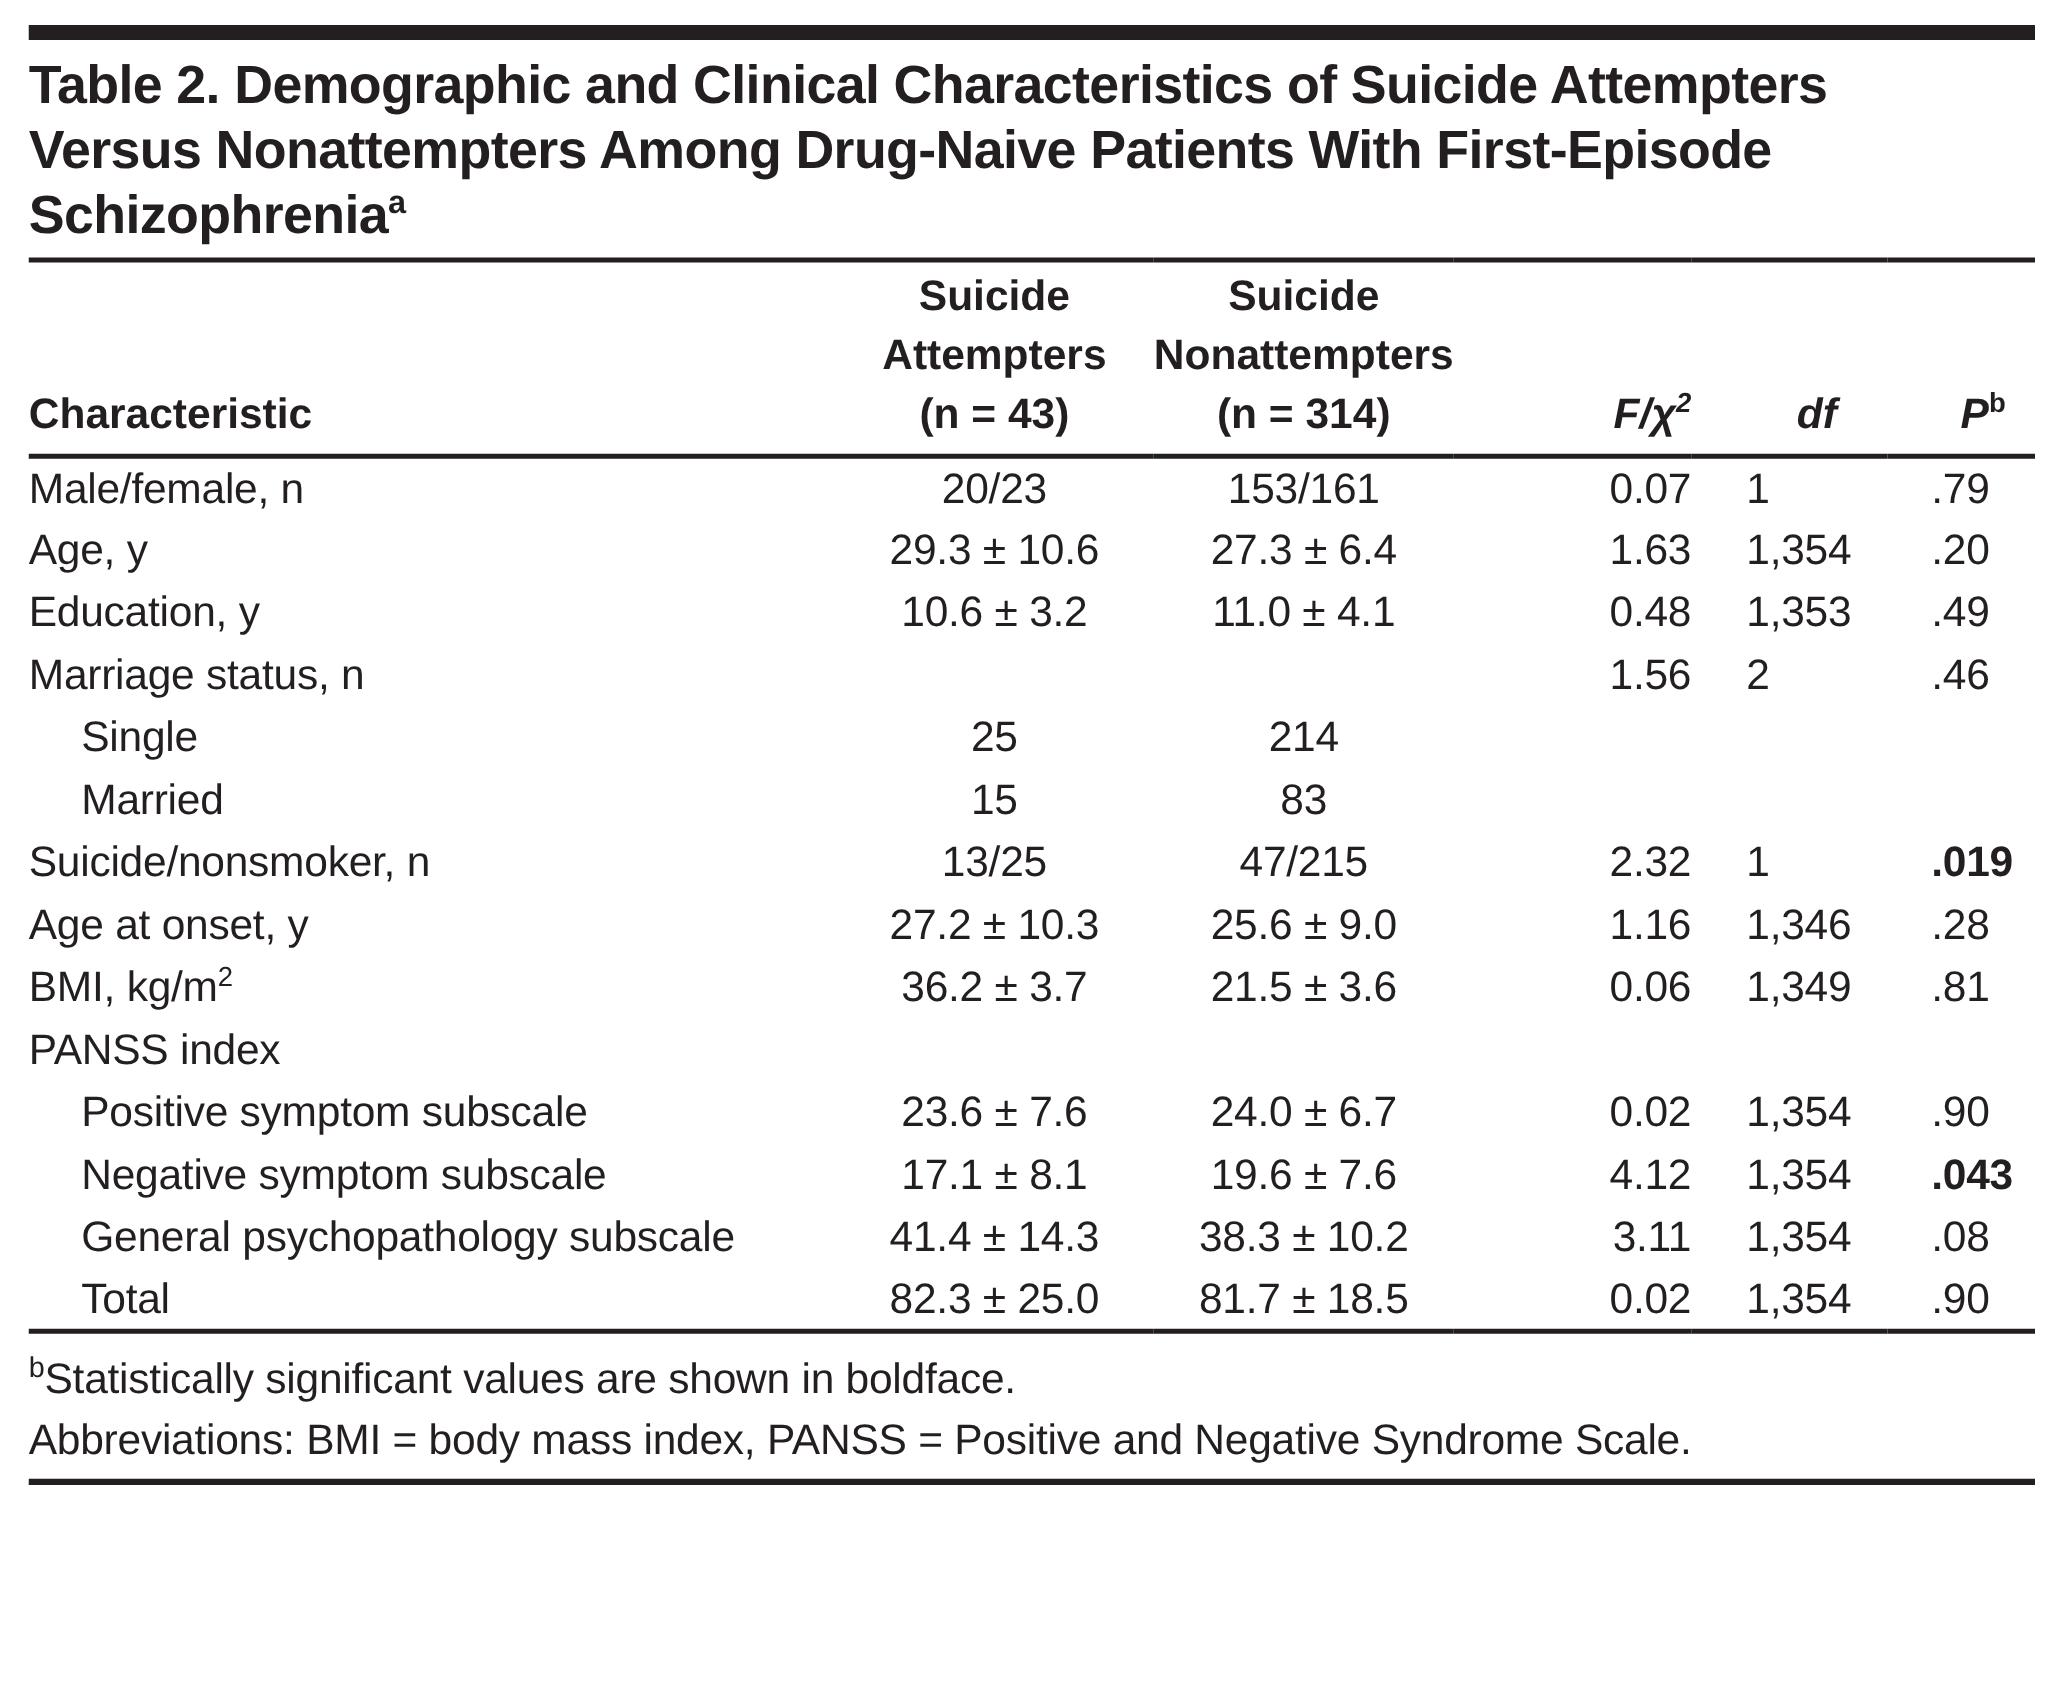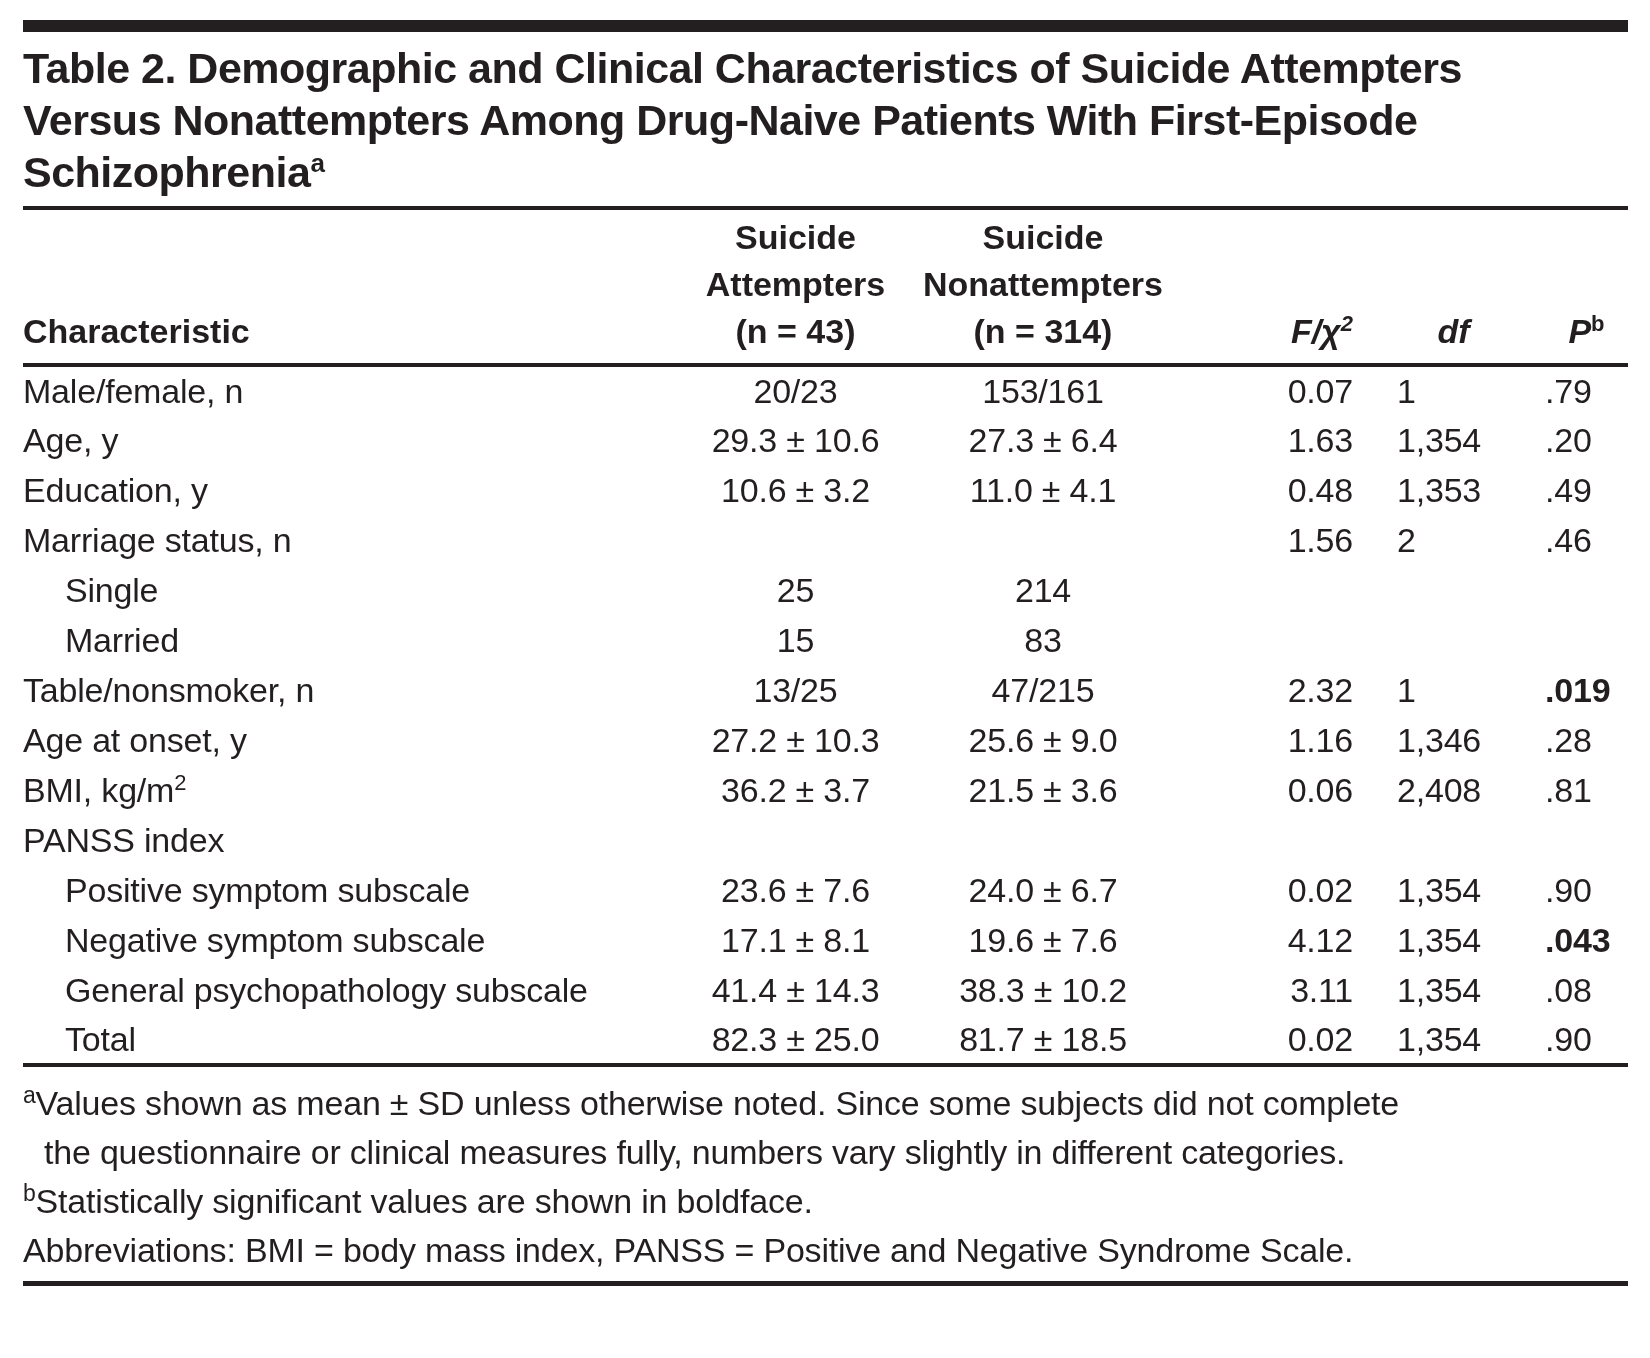--- a/index.html
+++ b/index.html
@@ -165,41 +165,41 @@
       </tr>
       <tr>
         <td class="c-label indent">Married</td>
         <td class="c-att">15</td>
         <td class="c-non">83</td>
         <td class="c-f"></td>
         <td class="c-df"></td>
         <td class="c-p"></td>
       </tr>
       <tr>
-        <td class="c-label">Table/nonsmoker, n</td>
+        <td class="c-label">Suicide/nonsmoker, n</td>
         <td class="c-att">13/25</td>
         <td class="c-non">47/215</td>
         <td class="c-f">2.32</td>
         <td class="c-df">1</td>
         <td class="c-p bold">.019</td>
       </tr>
       <tr>
         <td class="c-label">Age at onset, y</td>
         <td class="c-att">27.2 ± 10.3</td>
         <td class="c-non">25.6 ± 9.0</td>
         <td class="c-f">1.16</td>
         <td class="c-df">1,346</td>
         <td class="c-p">.28</td>
       </tr>
       <tr>
         <td class="c-label"><span>BMI, kg/m</span><sup>2</sup></td>
         <td class="c-att">36.2 ± 3.7</td>
         <td class="c-non">21.5 ± 3.6</td>
         <td class="c-f">0.06</td>
-        <td class="c-df">2,408</td>
+        <td class="c-df">1,349</td>
         <td class="c-p">.81</td>
       </tr>
       <tr>
         <td class="c-label">PANSS index</td>
         <td class="c-att"></td>
         <td class="c-non"></td>
         <td class="c-f"></td>
         <td class="c-df"></td>
         <td class="c-p"></td>
       </tr>
@@ -232,23 +232,19 @@
         <td class="c-att">82.3 ± 25.0</td>
         <td class="c-non">81.7 ± 18.5</td>
         <td class="c-f">0.02</td>
         <td class="c-df">1,354</td>
         <td class="c-p">.90</td>
       </tr>
     </tbody>
   </table>
 
   <div class="footnotes">
-    <div>
-      <div><sup>a</sup><span>Values shown as mean ± SD unless otherwise noted. Since some subjects did not complete</span></div>
-      <div class="fn-cont">the questionnaire or clinical measures fully, numbers vary slightly in different categories.</div>
-    </div>
     <div><sup>b</sup><span>Statistically significant values are shown in boldface.</span></div>
     <div>Abbreviations: BMI = body mass index, PANSS = Positive and Negative Syndrome Scale.</div>
   </div>
 
   <div class="bottom-rule"></div>
 
 </div>
 
 </body></html>

